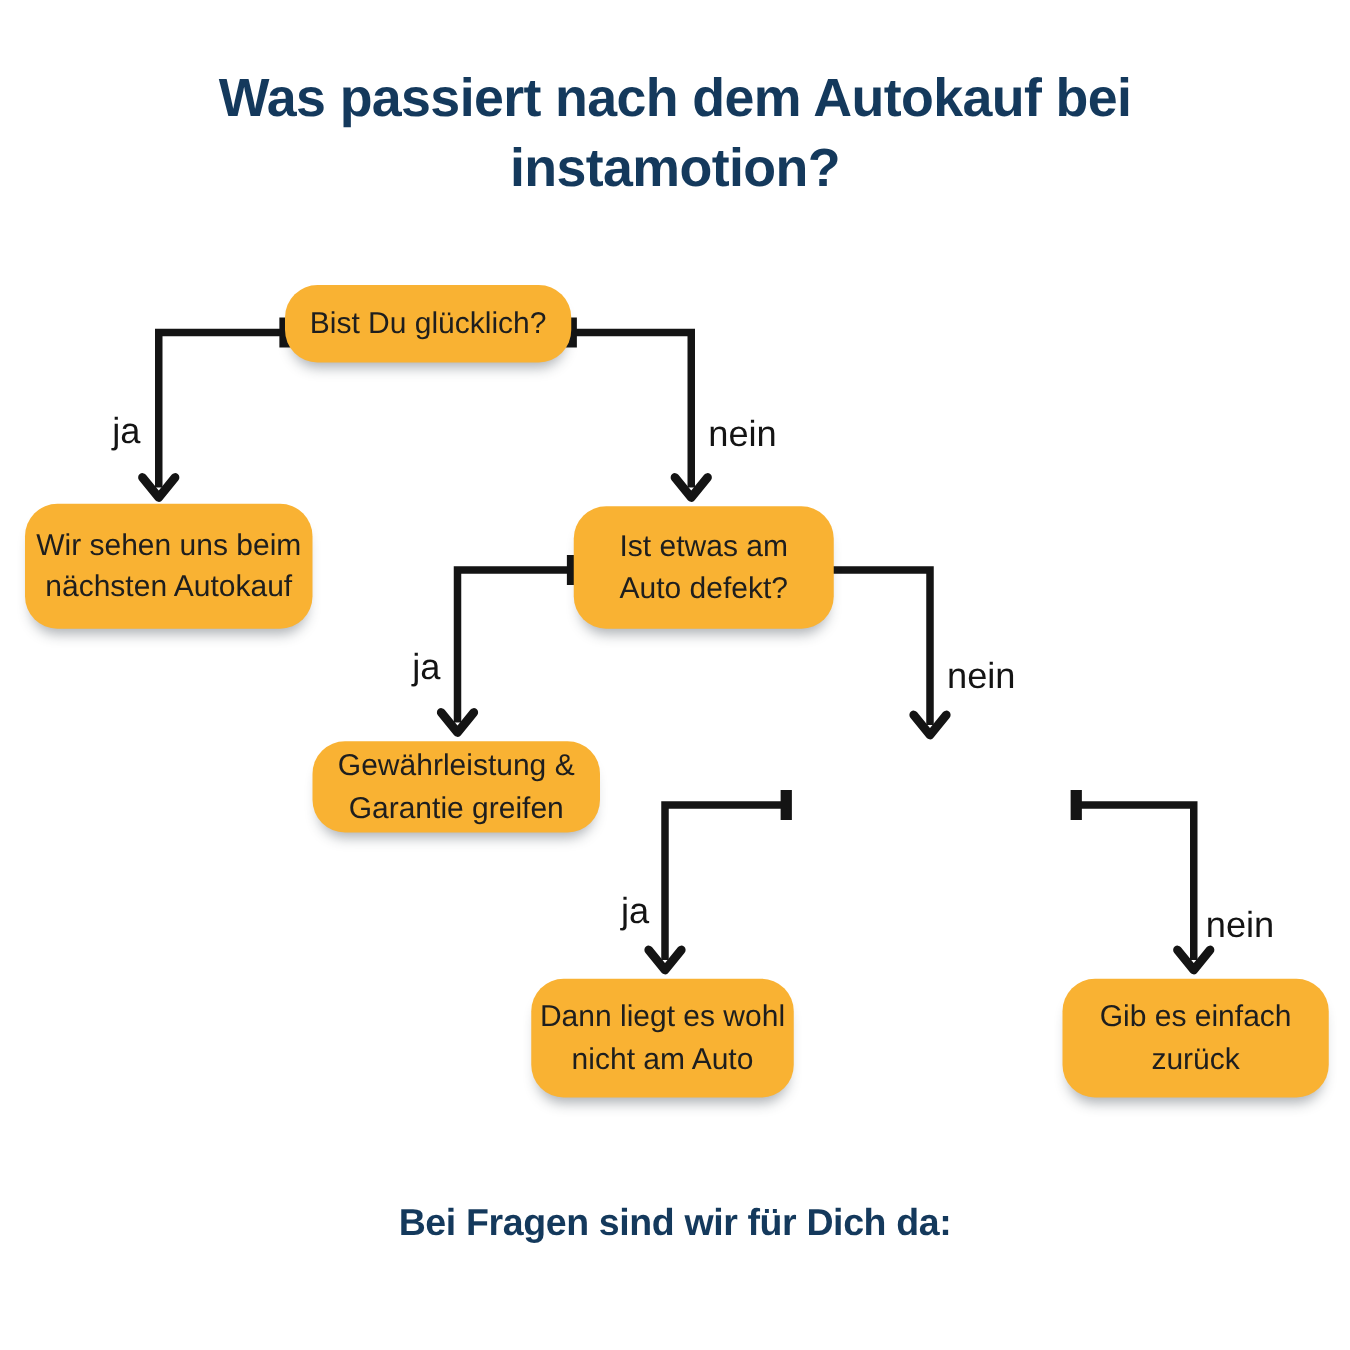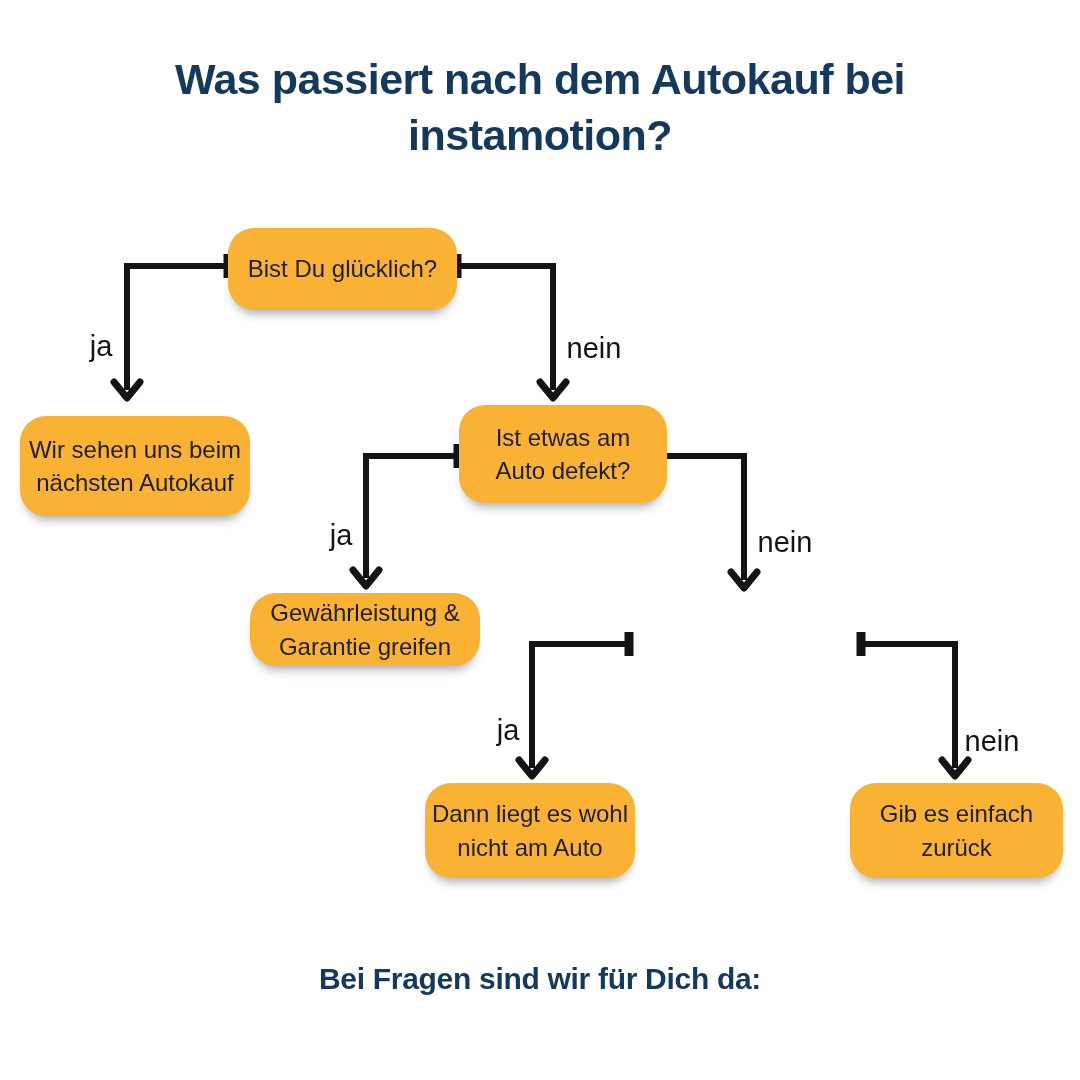--- a/index.html
+++ b/index.html
@@ -48,22 +48,22 @@
     box-shadow: 0 9px 10px -5px rgba(40, 50, 60, 0.38);
     display: flex;
     align-items: center;
     justify-content: center;
     text-align: center;
     font-size: 24px;
     line-height: 1.38;
     color: #1E1E1E;
     white-space: pre-line;
   }
-  .node-q-happy   { left: 228px; top: 228px; width: 229px; height: 82px; }
-  .node-see-you   { left: 20px;  top: 416px; width: 230px; height: 100px; }
+  .node-q-happy   { left: 228px; top: 228px; width: 229px; height: 62px; }
+  .node-see-you   { left: 20px;  top: 403px; width: 230px; height: 100px; }
   .node-q-defect  { left: 459px; top: 405px; width: 208px; height: 98px; }
   .node-warranty  { left: 250px; top: 593px; width: 230px; height: 73px; }
   .node-q-like    { left: 630px; top: 595px; width: 230px; height: 95px; }
   .node-not-car   { left: 425px; top: 783px; width: 210px; height: 95px; }
   .node-give-back { left: 850px; top: 783px; width: 213px; height: 95px; }
   .edge-label {
     position: absolute;
     transform: translate(-50%, -50%);
     font-size: 29px;
     color: #141414;

